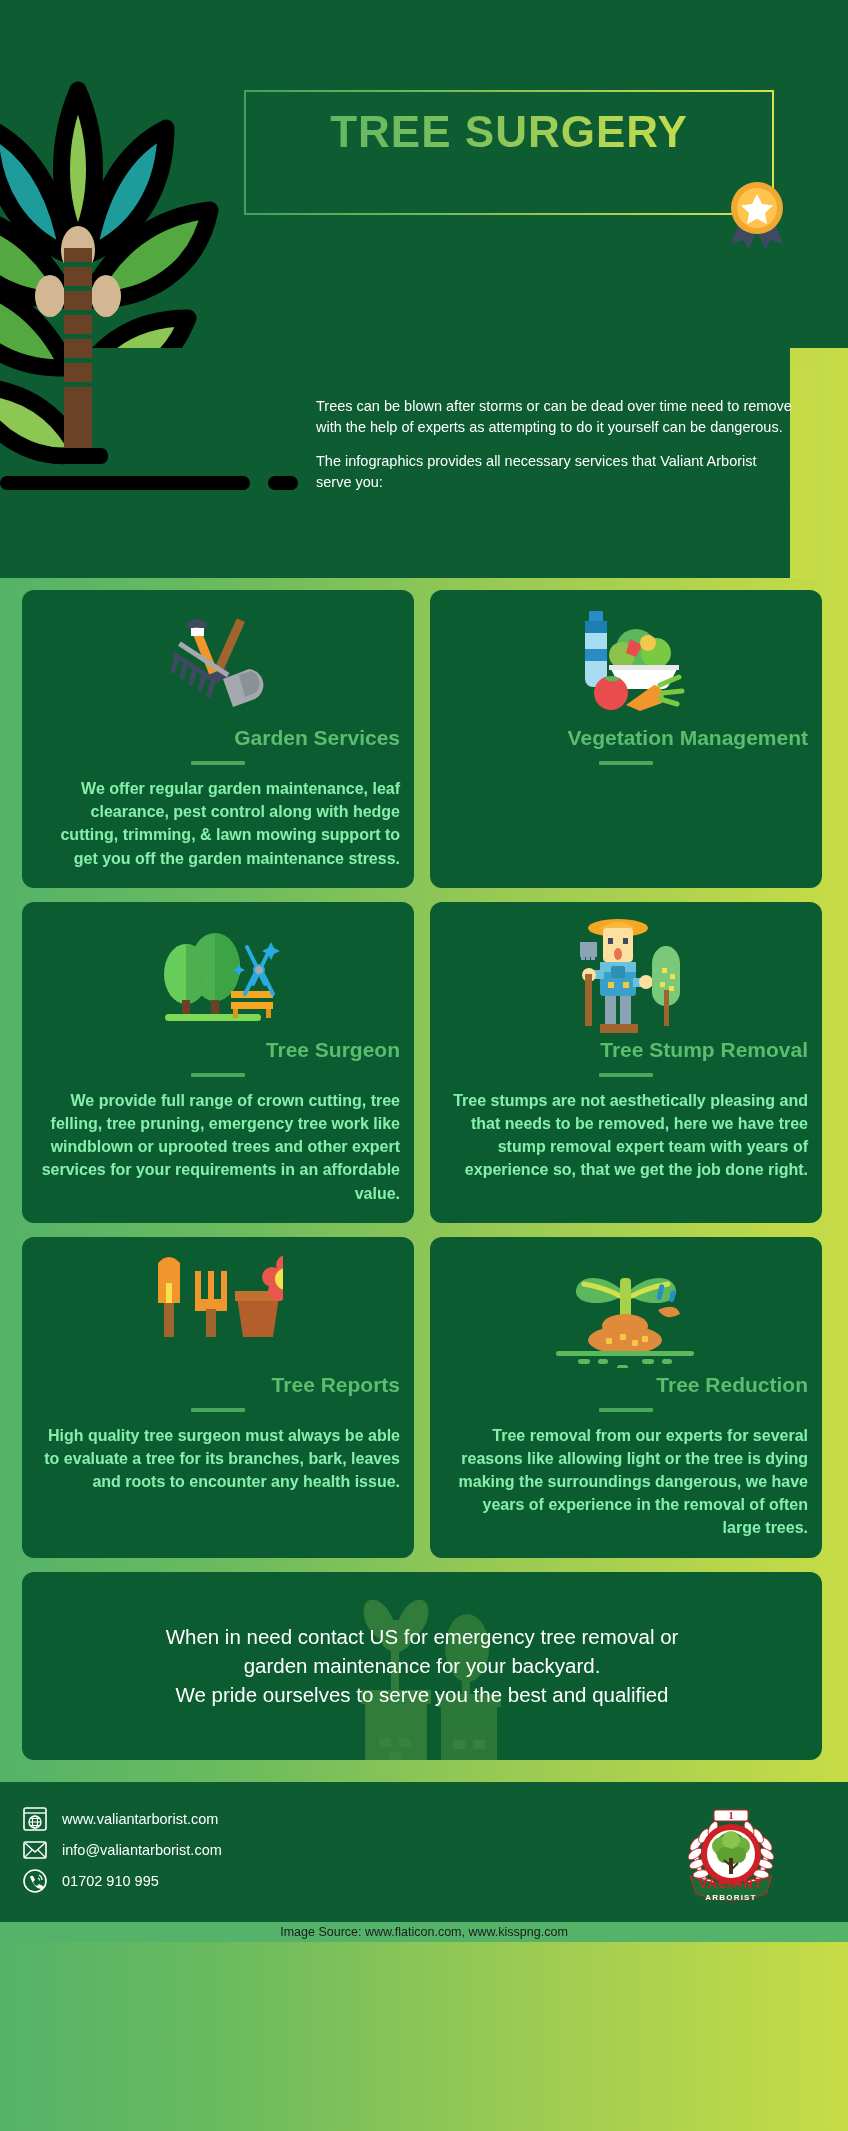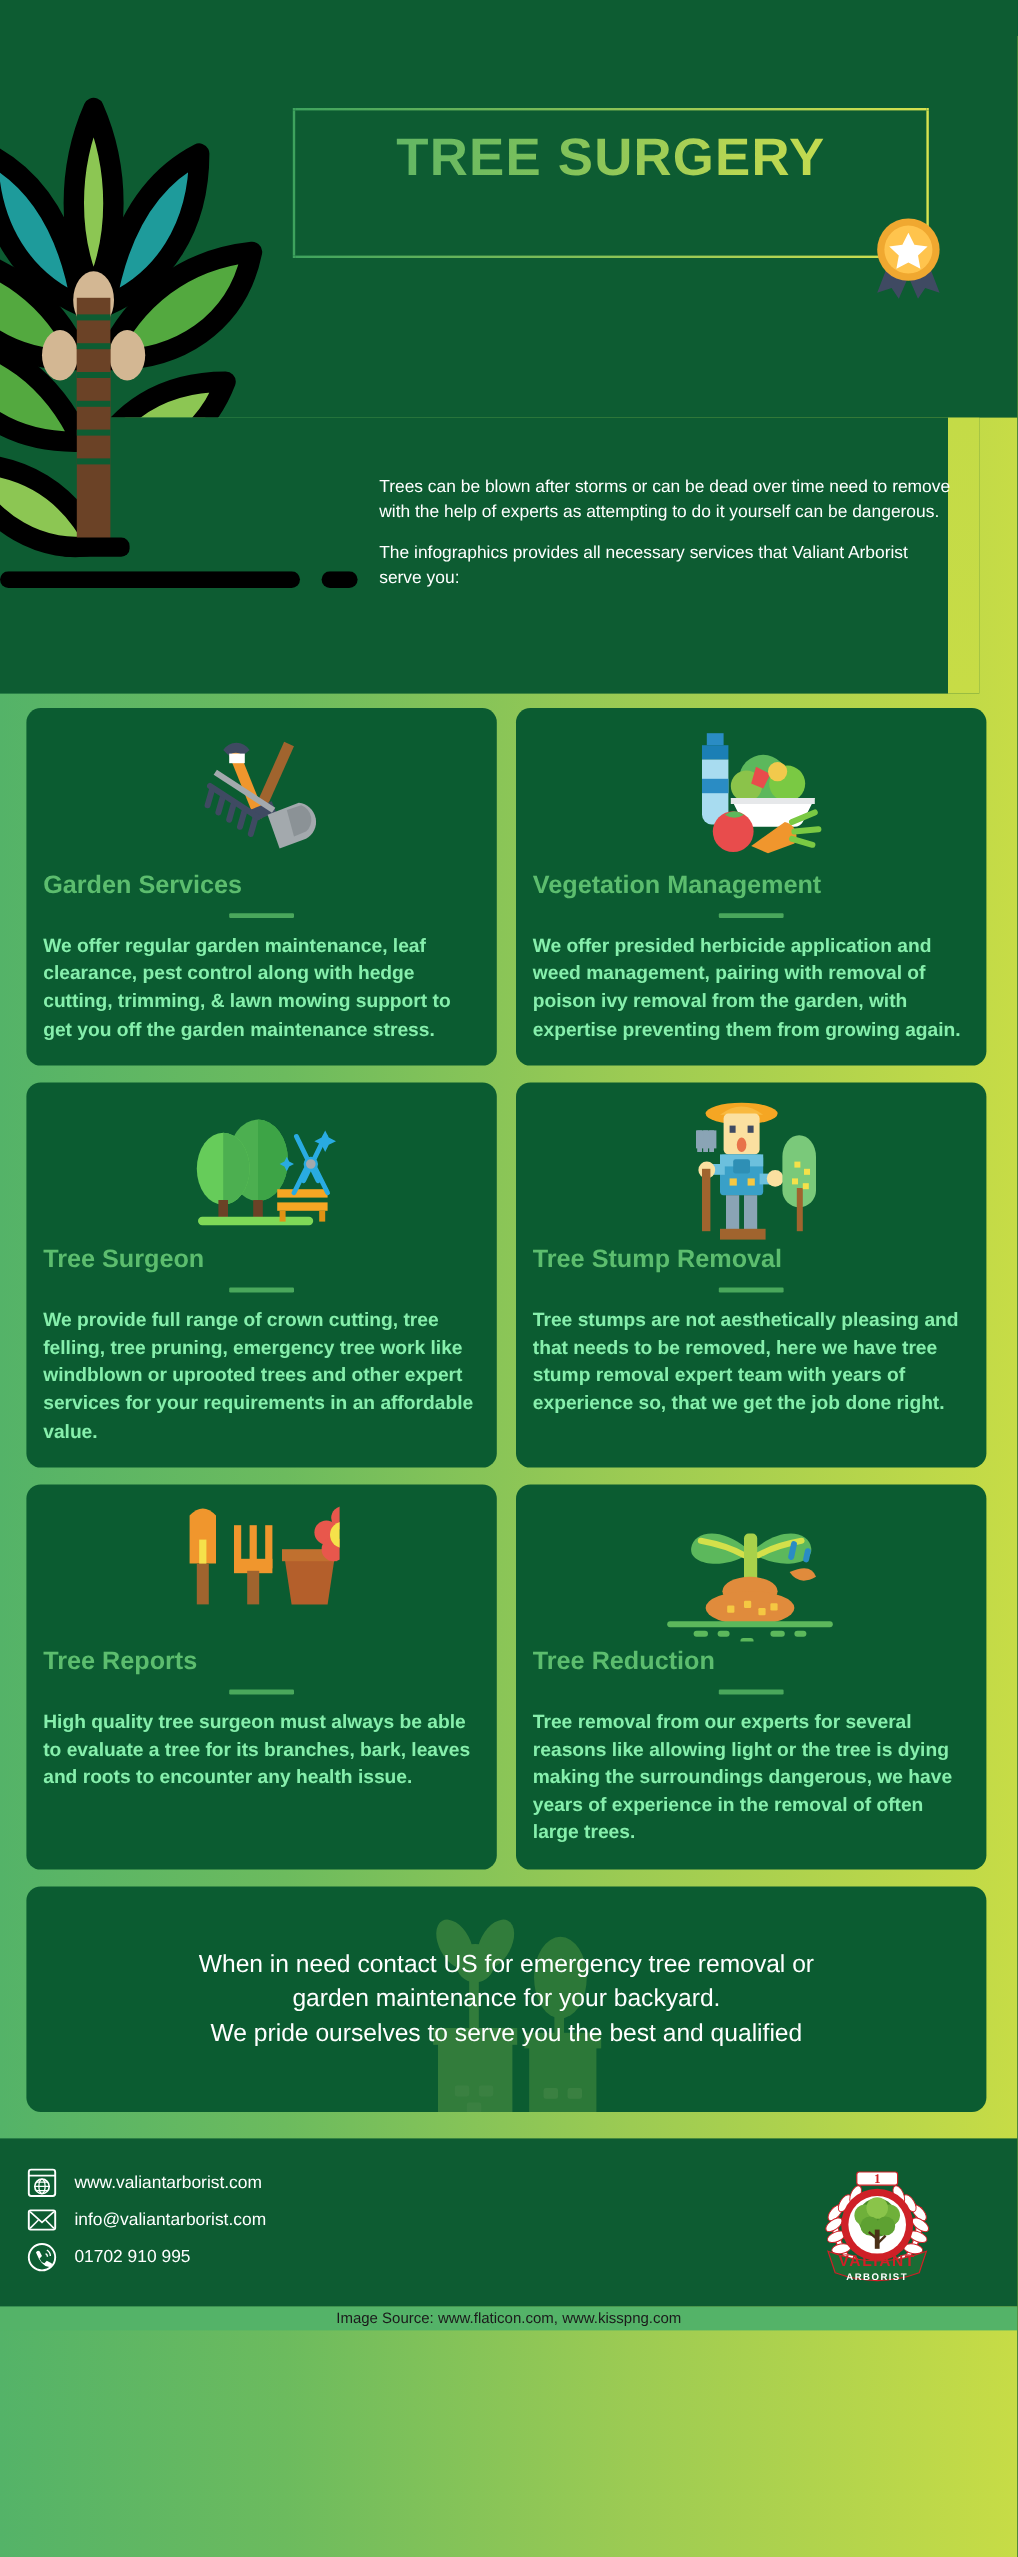--- a/index.html
+++ b/index.html
@@ -116,21 +116,21 @@
     position: relative;
     padding: 12px 26px 0 22px;
     display: grid;
     grid-template-columns: 1fr 1fr;
     gap: 14px 16px;
   }
   .card {
     background: #0b5c31;
     border-radius: 12px;
     padding: 16px 14px 18px 14px;
-    text-align: left;
+    text-align: right;
   }
   .card-icon {
     height: 118px;
     display: flex;
     align-items: center;
     justify-content: center;
   }
   .card-title {
     color: #5cbd6e;
     font-size: 21px;
@@ -338,21 +338,20 @@
             <path d="M62 96 l28 -20 a12 12 0 0 1 8 18 l-22 8 Z" fill="#f0962d"></path>
             <g stroke="#7ac943" stroke-width="5" stroke-linecap="round">
               <line x1="96" y1="76" x2="115" y2="68"></line>
               <line x1="98" y1="84" x2="118" y2="82"></line>
               <line x1="96" y1="90" x2="113" y2="95"></line>
             </g>
           </svg>
         </div>
         <div class="card-title">Vegetation Management</div>
         <div class="card-rule"></div>
-        <div class="card-body">We offer presided herbicide application and weed management, pairing with removal of poison ivy removal from the garden, with expertise preventing them from growing again.</div>
       </div>
 
       <div class="card">
         <div class="card-icon">
           <svg width="130" height="110" viewBox="0 0 130 110">
             <ellipse cx="62" cy="45" rx="25" ry="34" fill="#4caf50"></ellipse>
             <path d="M62 11 a25 34 0 0 1 0 68 Z" fill="#3da446"></path>
             <ellipse cx="33" cy="52" rx="22" ry="30" fill="#66cc5a"></ellipse>
             <path d="M33 22 a22 30 0 0 1 0 60 Z" fill="#4caf50"></path>
             <rect x="29" y="78" width="8" height="16" fill="#6b4226"></rect>

